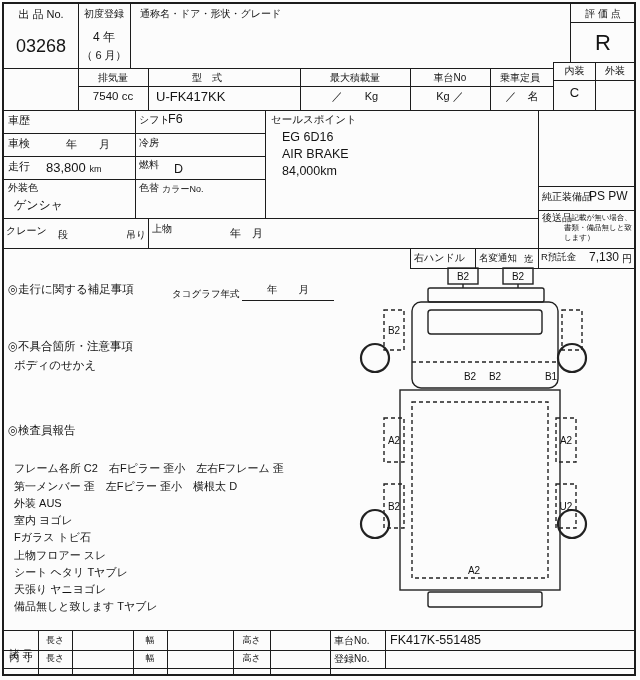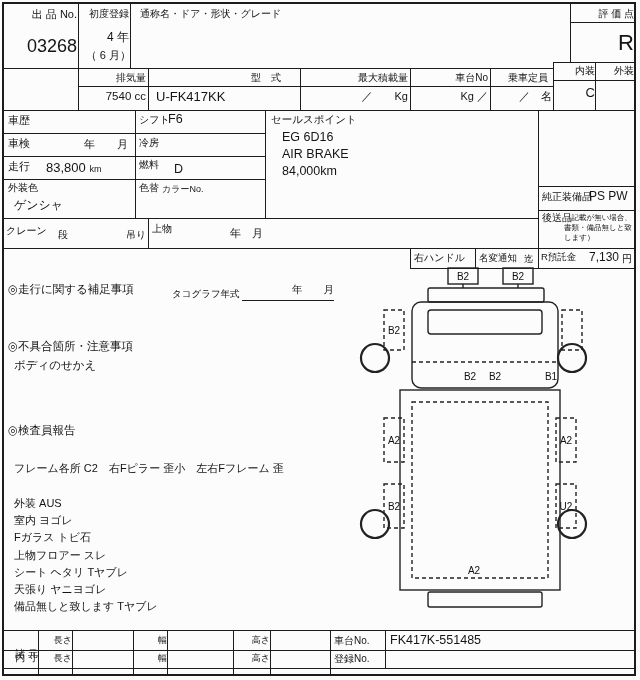--- a/index.html
+++ b/index.html
@@ -4,21 +4,21 @@
 <style>
   * { margin:0; padding:0; box-sizing:border-box; }
   html,body { background:#e9e9e9; }
   body { font-family:"Liberation Sans","DejaVu Sans",sans-serif; }
   .sheet { position:relative; width:640px; height:680px; background:#fcfcfc; color:#141414; overflow:hidden; }
   .frame { position:absolute; left:2px; top:2px; width:634px; height:674px; border:2px solid #1c1c1c; }
   .hl, .vl { position:absolute; background:#1c1c1c; }
   .hl { height:1px; }
   .vl { width:1px; }
   .t { position:absolute; white-space:pre; line-height:1.18; }
-  .c { text-align:right; }
+  .c { text-align:center; }
   .wrap { white-space:normal; line-height:1.3; }
   .big { font-weight:600; letter-spacing:1px; }
   .ul { border-bottom:1px solid #1c1c1c; }
   svg text { font-family:"Liberation Sans","DejaVu Sans",sans-serif; }
 </style>
 </head>
 <body>
 
 <div class="sheet">
   <div class="frame"></div>
@@ -122,20 +122,21 @@
   <div class="t" style="left:589px;top:250px;font-size:12px">7,130</div>
   <div class="t" style="left:622px;top:253px;font-size:10px">円</div>
 
   <div class="t" style="left:8px;top:283px;font-size:11.5px">◎走行に関する補足事項</div>
   <div class="t" style="left:172px;top:288px;font-size:9.5px">タコグラフ年式</div>
   <div class="t c ul" style="left:242px;top:283px;width:92px;height:18px;font-size:10.5px">年　　月</div>
   <div class="t" style="left:8px;top:340px;font-size:11.5px">◎不具合箇所・注意事項</div>
   <div class="t" style="left:14px;top:359px;font-size:11.5px">ボディのせかえ</div>
   <div class="t" style="left:8px;top:424px;font-size:11.5px">◎検査員報告</div>
   <div class="t" style="left:14px;top:462px;font-size:11px">フレーム各所 C2　右Fピラー 歪小　左右Fフレーム 歪</div>
+  <div class="t" style="left:14px;top:480px;font-size:11px">第一メンバー 歪　左Fピラー 歪小　横根太 D</div>
   <div class="t" style="left:14px;top:497px;font-size:11px">外装 AUS</div>
   <div class="t" style="left:14px;top:514px;font-size:11px">室内 ヨゴレ</div>
   <div class="t" style="left:14px;top:531px;font-size:11px">Fガラス トビ石</div>
   <div class="t" style="left:14px;top:549px;font-size:11px">上物フロアー スレ</div>
   <div class="t" style="left:14px;top:566px;font-size:11px">シート ヘタリ Tヤブレ</div>
   <div class="t" style="left:14px;top:583px;font-size:11px">天張り ヤニヨゴレ</div>
   <div class="t" style="left:14px;top:600px;font-size:11px">備品無しと致します Tヤブレ</div>
 
   <svg style="position:absolute;left:348px;top:258px" width="290" height="370" viewBox="0 0 290 370">
     <g fill="none" stroke="#222" stroke-width="1.4">

